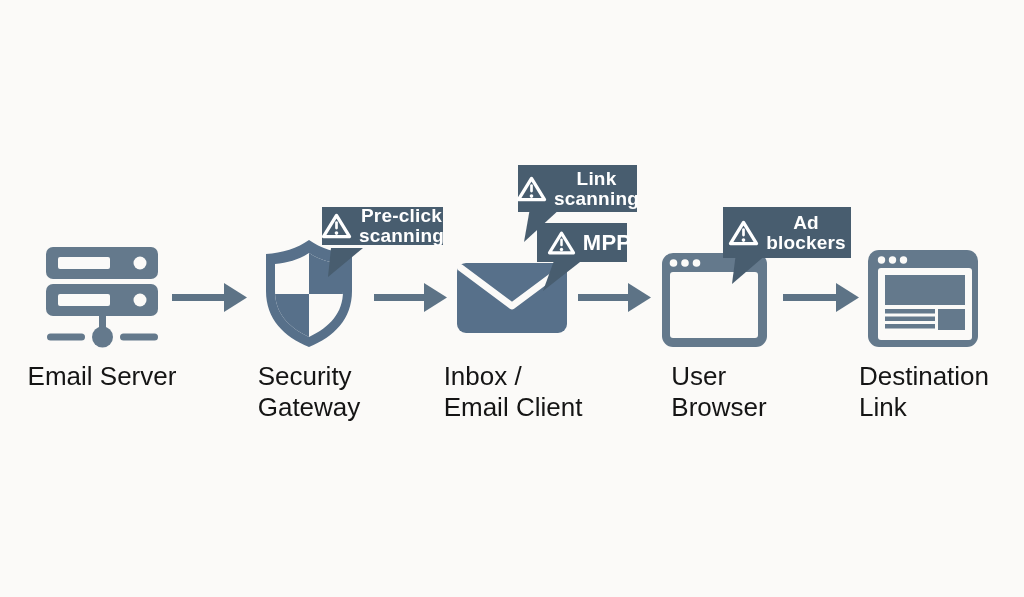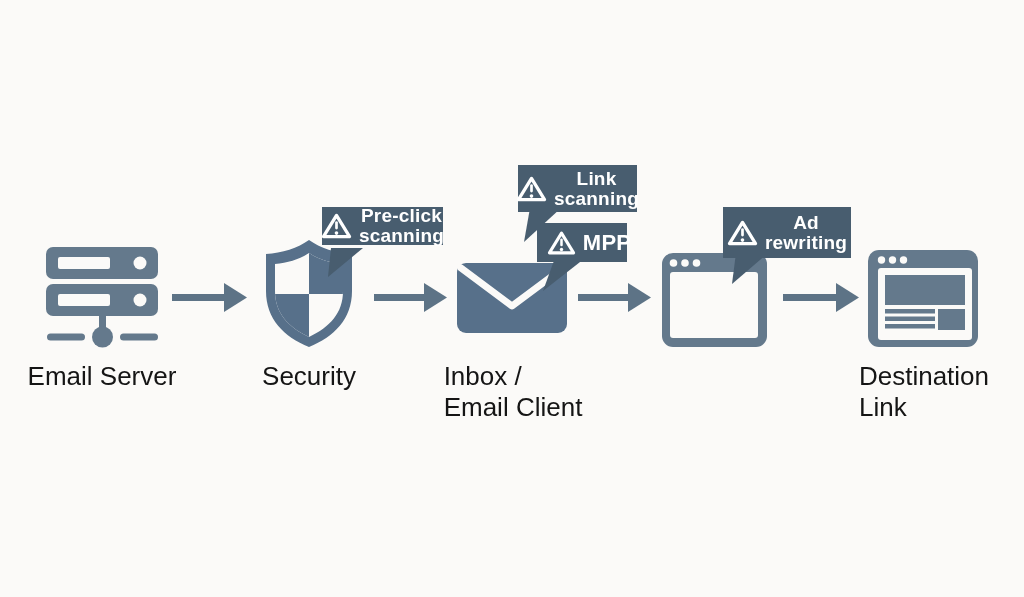--- a/index.html
+++ b/index.html
@@ -200,32 +200,37 @@
   </div>
 
   <div class="badge" id="b-ad">
     <svg class="warn" width="31" height="28" viewBox="0 0 32 29">
       <path d="M16 3.5 L29.5 25.5 L2.5 25.5 Z" fill="none" stroke="#fff" stroke-width="3.4" stroke-linejoin="round"></path>
       <rect x="14.6" y="9.5" width="2.8" height="8.5" rx="1.4" fill="#fff"></rect>
       <circle cx="16" cy="21.8" r="1.9" fill="#fff"></circle>
     </svg>
     <div class="badge-text">
       <span>Ad</span>
-      <span>rewriting</span>
+      <span>blockers</span>
     </div>
   </div>
 
   <div class="node-label" id="lbl-server">
     <span>Email Server</span>
   </div>
   <div class="node-label" id="lbl-gateway">
     <span>Security</span>
+    <span>Gateway</span>
   </div>
   <div class="node-label" id="lbl-inbox">
     <span>Inbox /</span>
     <span>Email Client</span>
   </div>
+  <div class="node-label" id="lbl-browser">
+    <span>User</span>
+    <span>Browser</span>
+  </div>
   <div class="node-label" id="lbl-destination">
     <span>Destination</span>
     <span>Link</span>
   </div>
 
 </div>
 
 </body></html>

